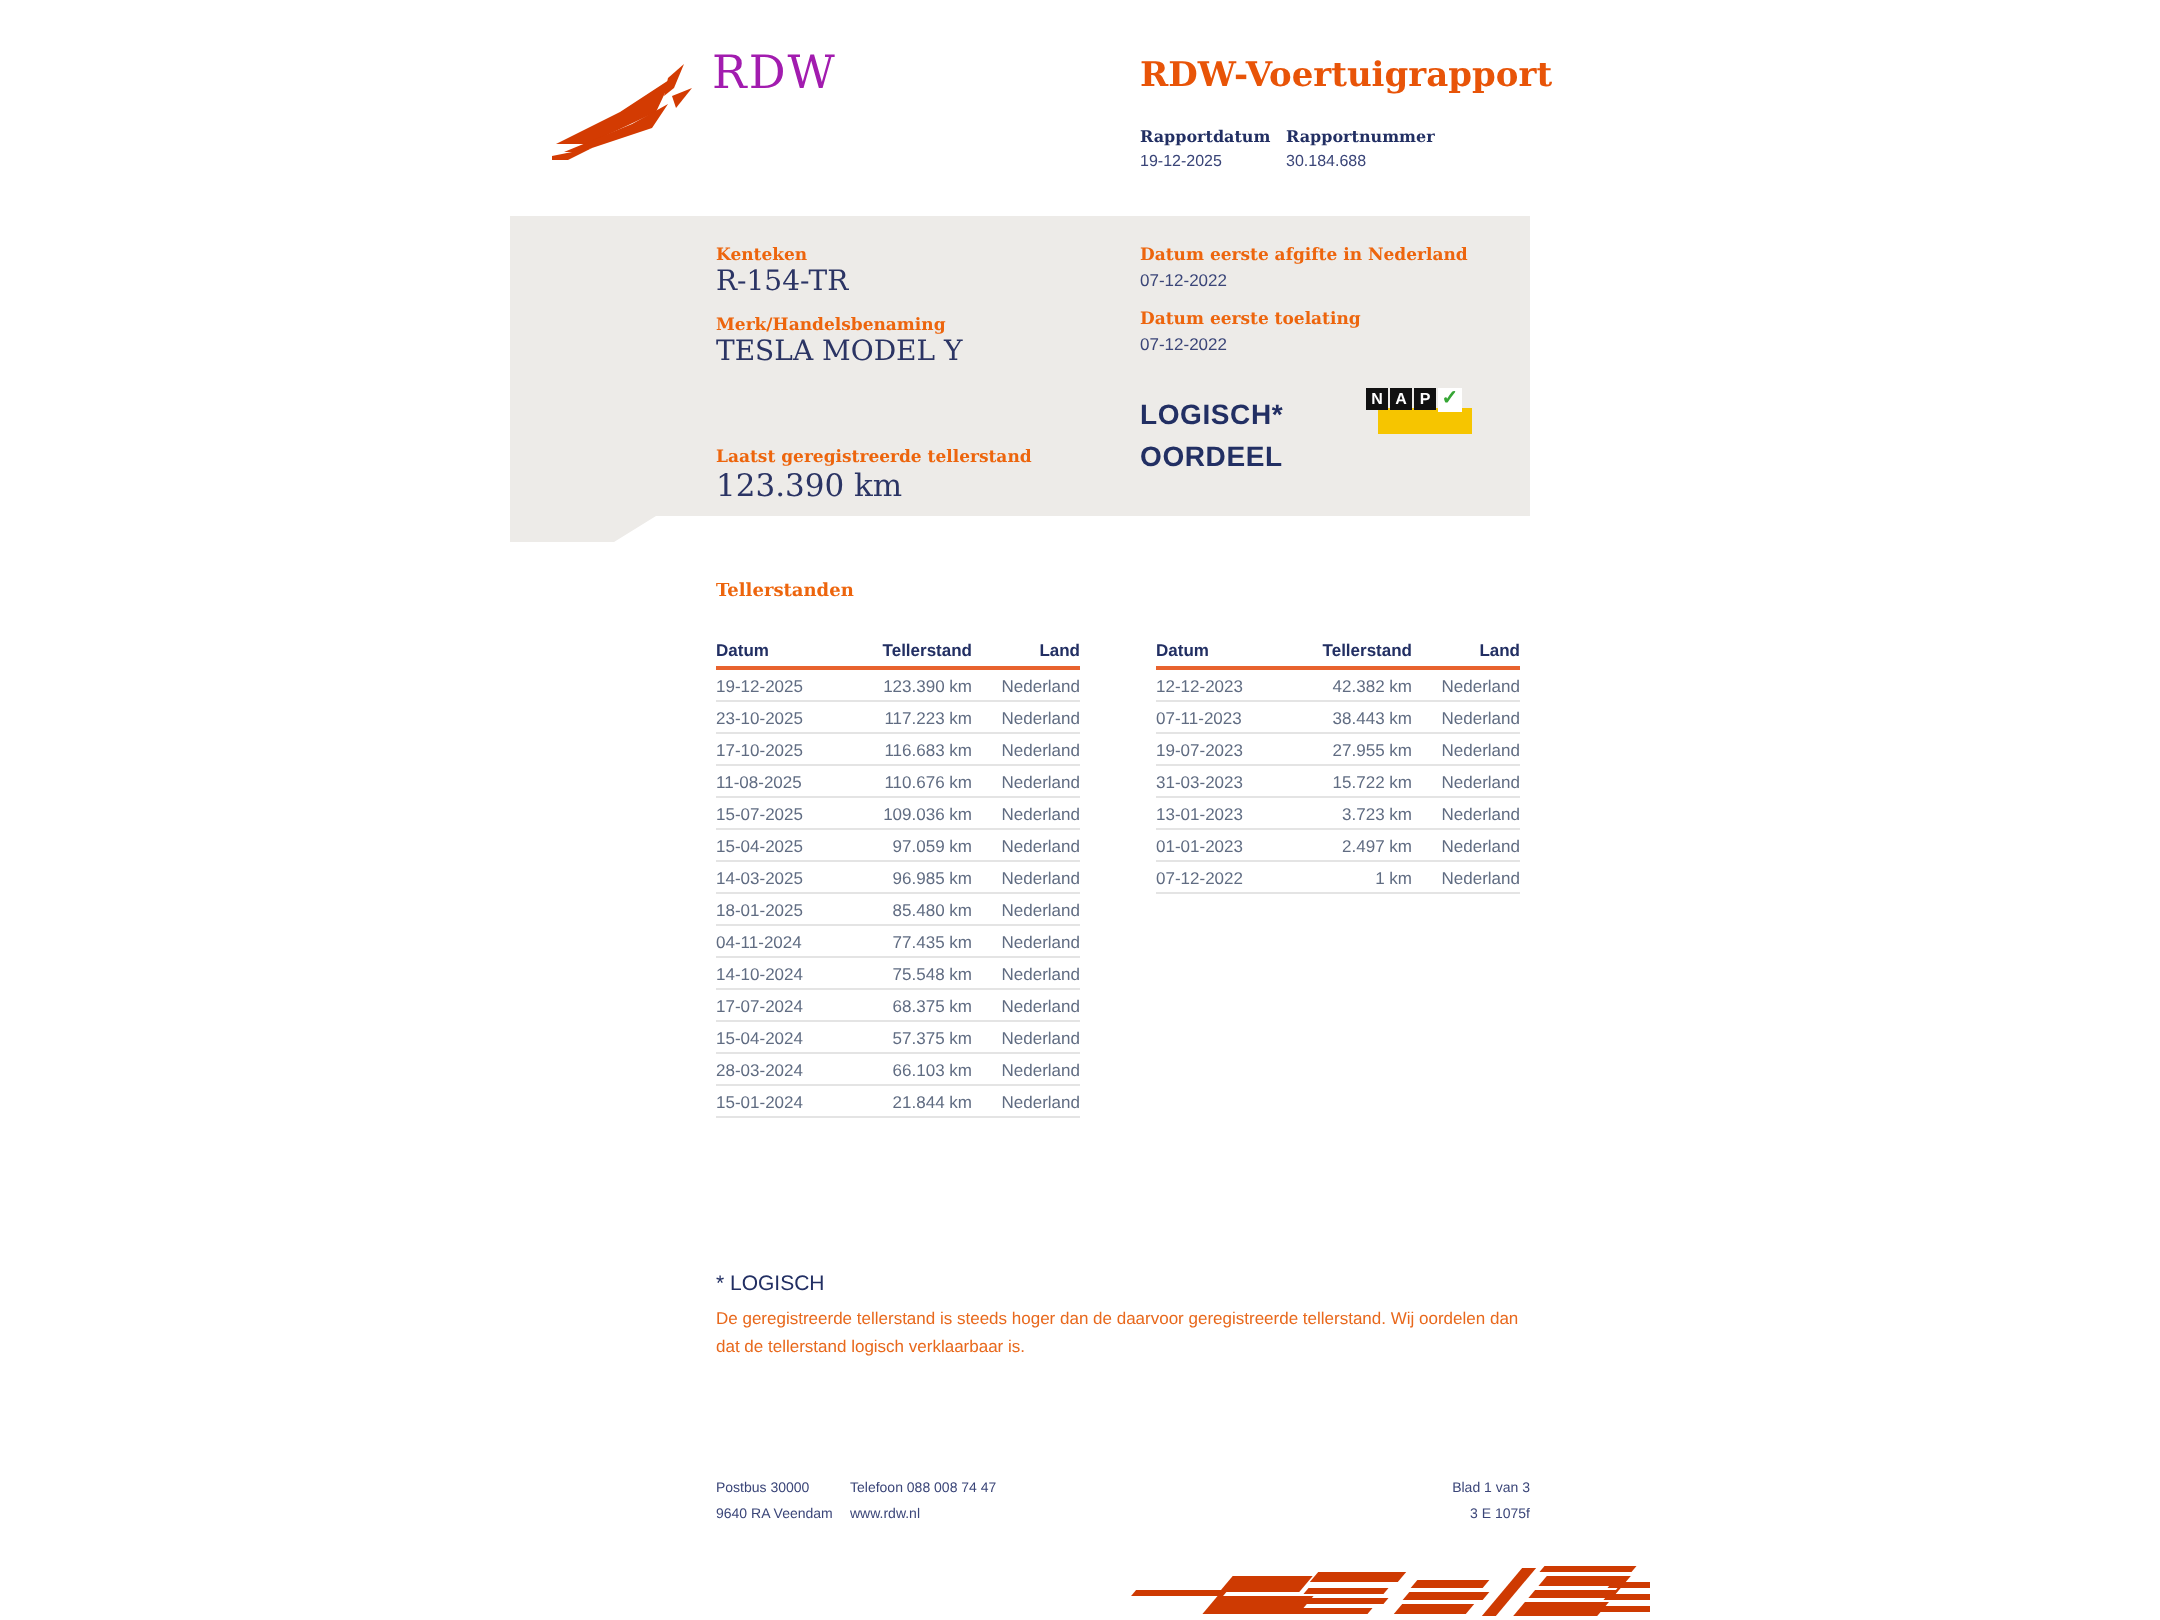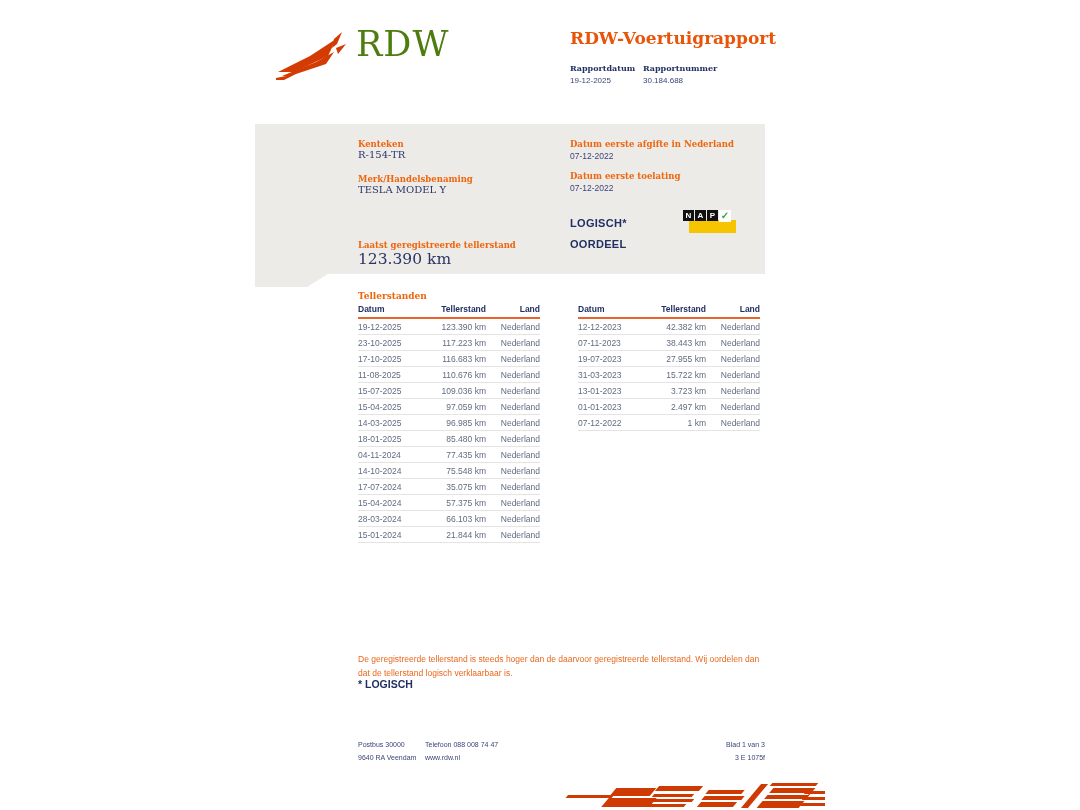--- a/index.html
+++ b/index.html
@@ -10,57 +10,56 @@
     font-family:"Liberation Sans", sans-serif;
     color:#2B3464;
     overflow:hidden;
   }
   .abs { position:absolute; }
 
   
   .wordmark {
     left:356px; top:24px;
     font-family:"DejaVu Serif", serif;
-    font-size:35px; font-weight:500;
-    color:#4d7c0f; letter-spacing:1px;
+    font-size:23px; font-weight:500;
+    color:#a21caf; letter-spacing:1px;
   }
   .report-title {
     left:570px; top:28px;
     font-family:"DejaVu Serif", serif;
     font-size:17px; font-weight:bold;
     color:#E85408;
   }
   .head-label {
     font-family:"DejaVu Serif", serif;
     font-size:8px; font-weight:bold; color:#222F63;
   }
   .head-value { font-size:8px; color:#3A4578; }
 
   
   .panel {
     left:255px; top:108px; width:594px; height:163px;
     background:#EDEBE8;
     clip-path:polygon(0 0, 510px 0, 510px 150px, 73px 150px, 52px 163px, 0 163px);
-    margin-top:16px;
   }
   .panel-label {
     font-family:"DejaVu Serif", serif;
     font-size:8.5px; font-weight:bold; color:#ED650D;
   }
   .panel-value-lg {
     font-family:"DejaVu Serif", serif;
-    font-size:10px; color:#2B3464;
+    font-size:14px; color:#2B3464;
   }
   .panel-value-xl {
     font-family:"DejaVu Serif", serif;
     font-size:15.5px; color:#2B3464;
   }
   .panel-value-sm { font-size:8.5px; color:#3A4578; }
   .oordeel {
-    font-size:11px; font-weight:bold; color:#222F63;
+    font-size:14px; font-weight:bold; color:#222F63;
     line-height:21px; letter-spacing:0.3px;
   }
 
   
   .nap { left:428px; top:86px; width:56px; height:30px; }
   .nap-yellow { position:absolute; left:6px; top:10px; width:47px; height:13px; background:#F6C500; }
   .nap-tile {
     position:absolute; top:0; width:11px; height:11px;
     background:#111111; color:#ffffff;
     font-size:8px; font-weight:bold; text-align:center; line-height:11px;
@@ -70,37 +69,37 @@
     background:#ffffff; color:#36A635;
     font-size:10px; font-weight:bold; text-align:center; line-height:12px;
   }
 
   
   .section-heading {
     left:358px; top:291px;
     font-family:"DejaVu Serif", serif;
     font-size:9px; font-weight:bold; color:#ED650D;
   }
-  table.odo { border-collapse:collapse; width:182px; table-layout:fixed; }
+  table.odo { border-collapse:collapse; width:182px; table-layout:fixed;margin-top:16px; }
   table.odo th {
     font-size:8.5px; font-weight:bold; color:#222F63;
     text-align:left; padding:0 0 3px 0;
     border-bottom:2px solid #E8632E;
   }
   table.odo th.r { text-align:right; }
   table.odo td {
     font-size:8.5px; color:#606C82;
     padding:3px 0 2px 0; line-height:10px;
     border-bottom:1px solid #E4E4E4;
   }
   table.odo td.c-km, table.odo td.c-land { text-align:right; }
   .col-datum { width:70px; } .col-km { width:58px; } .col-land { width:54px; }
 
   
-  .footnote-title { left:358px; top:636px; font-size:10.5px; font-weight:bold; color:#222F63;margin-top:42px; }
+  .footnote-title { left:358px; top:636px; font-size:10.5px; font-weight:normal; color:#222F63; }
   .footnote-text {
     left:358px; top:653px; width:412px;
     font-size:8.5px; line-height:13.5px; color:#E8681C;
   }
 
   
   .foot { font-size:7px; color:#3A4578; }
   .foot-right { text-align:right; width:165px; }
 
   
@@ -226,21 +225,21 @@
         </tr>
 
         <tr>
           <td class="c-datum">14-10-2024</td>
           <td class="c-km">75.548 km</td>
           <td class="c-land">Nederland</td>
         </tr>
 
         <tr>
           <td class="c-datum">17-07-2024</td>
-          <td class="c-km">35.075 km</td>
+          <td class="c-km">68.375 km</td>
           <td class="c-land">Nederland</td>
         </tr>
 
         <tr>
           <td class="c-datum">15-04-2024</td>
           <td class="c-km">57.375 km</td>
           <td class="c-land">Nederland</td>
         </tr>
 
         <tr>

